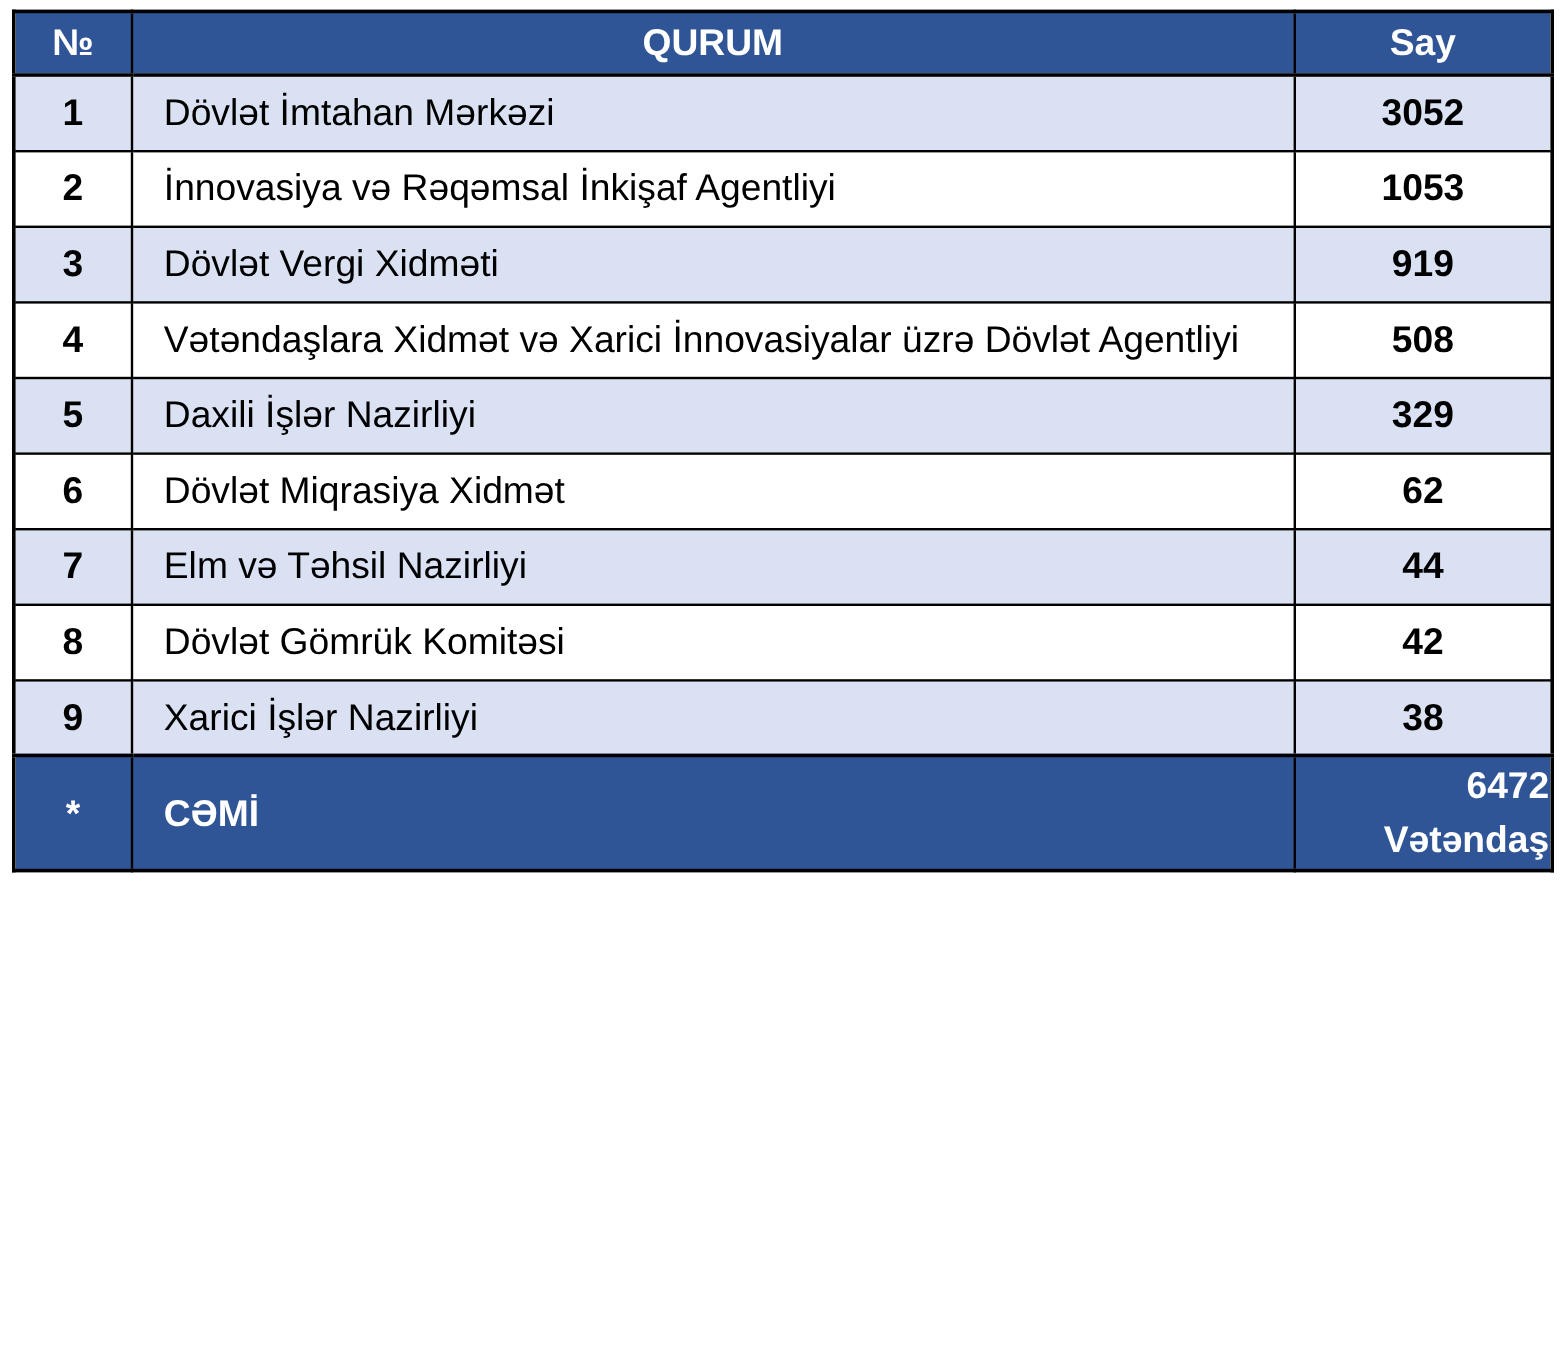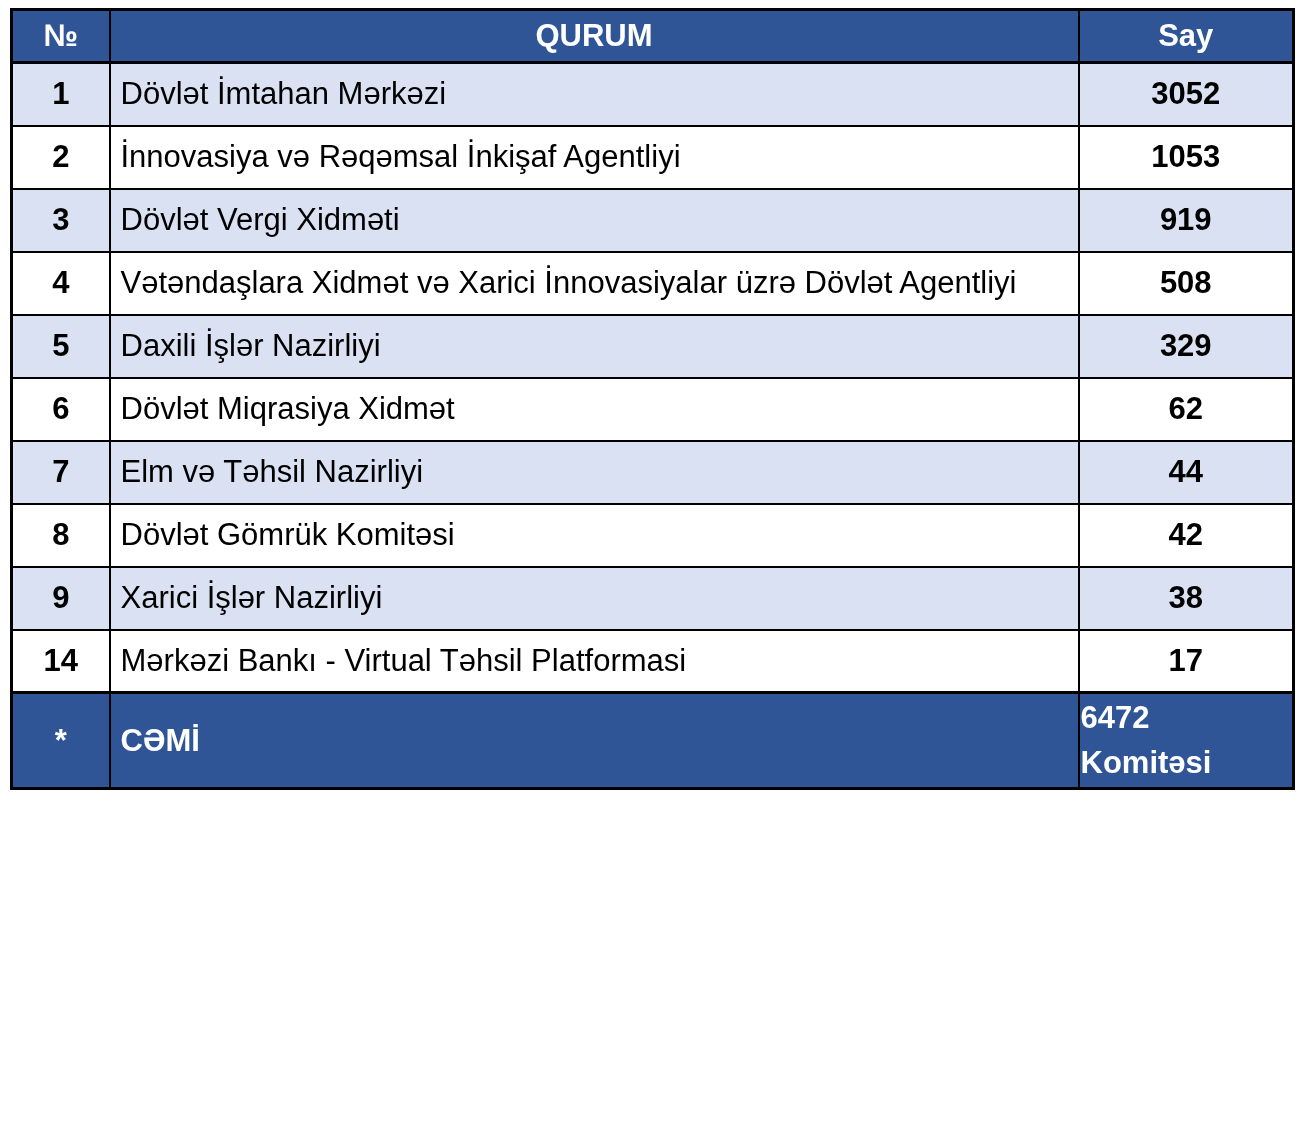--- a/index.html
+++ b/index.html
@@ -39,31 +39,31 @@
     font-weight: bold;
     height: 48px;
     text-align: center;
     border-bottom-width: 3px;
   }
   
   .qurum-table tbody tr { height: 63px; }
   .qurum-table tbody tr:nth-child(odd)  { background: #D9E1F2; }
   .qurum-table tbody tr:nth-child(even) { background: #ffffff; }
   .c-no   { text-align: center; font-weight: bold; }
-  .c-qurum { text-align: left; padding-left: 10px; }
+  .c-qurum { text-align: left; padding-left: 26px; }
   .c-say  { text-align: center; font-weight: bold; }
   
   .qurum-table tfoot tr { height: 96px; }
   .qurum-table tfoot td {
     background: #2F5597;
     color: #ffffff;
     font-weight: bold;
     border-top-width: 3px;
   }
-  .total-stack { line-height: 1.42; text-align: left; }
+  .total-stack { line-height: 1.42; text-align: right; }
 </style>
 </head>
 <body>
 
 <div class="page">
   <table class="qurum-table">
     <colgroup>
       <col style="width:98px">
       <col style="width:969px">
       <col style="width:215px">
@@ -114,32 +114,27 @@
       <tr>
         <td class="c-no">8</td>
         <td class="c-qurum">Dövlət Gömrük Komitəsi</td>
         <td class="c-say">42</td>
       </tr>
       <tr>
         <td class="c-no">9</td>
         <td class="c-qurum">Xarici İşlər Nazirliyi</td>
         <td class="c-say">38</td>
       </tr>
-      <tr>
-        <td class="c-no">14</td>
-        <td class="c-qurum">Mərkəzi Bankı - Virtual Təhsil Platformasi</td>
-        <td class="c-say">17</td>
-      </tr>
     </tbody>
     <tfoot>
       <tr>
         <td class="c-no">*</td>
         <td class="c-qurum">CƏMİ</td>
         <td class="c-say">
           <div class="total-stack">
             <div ta="">6472</div>
-            <div>Komitəsi</div>
+            <div>Vətəndaş</div>
           </div>
         </td>
       </tr>
     </tfoot>
   </table>
 </div>
 
 </body></html>

